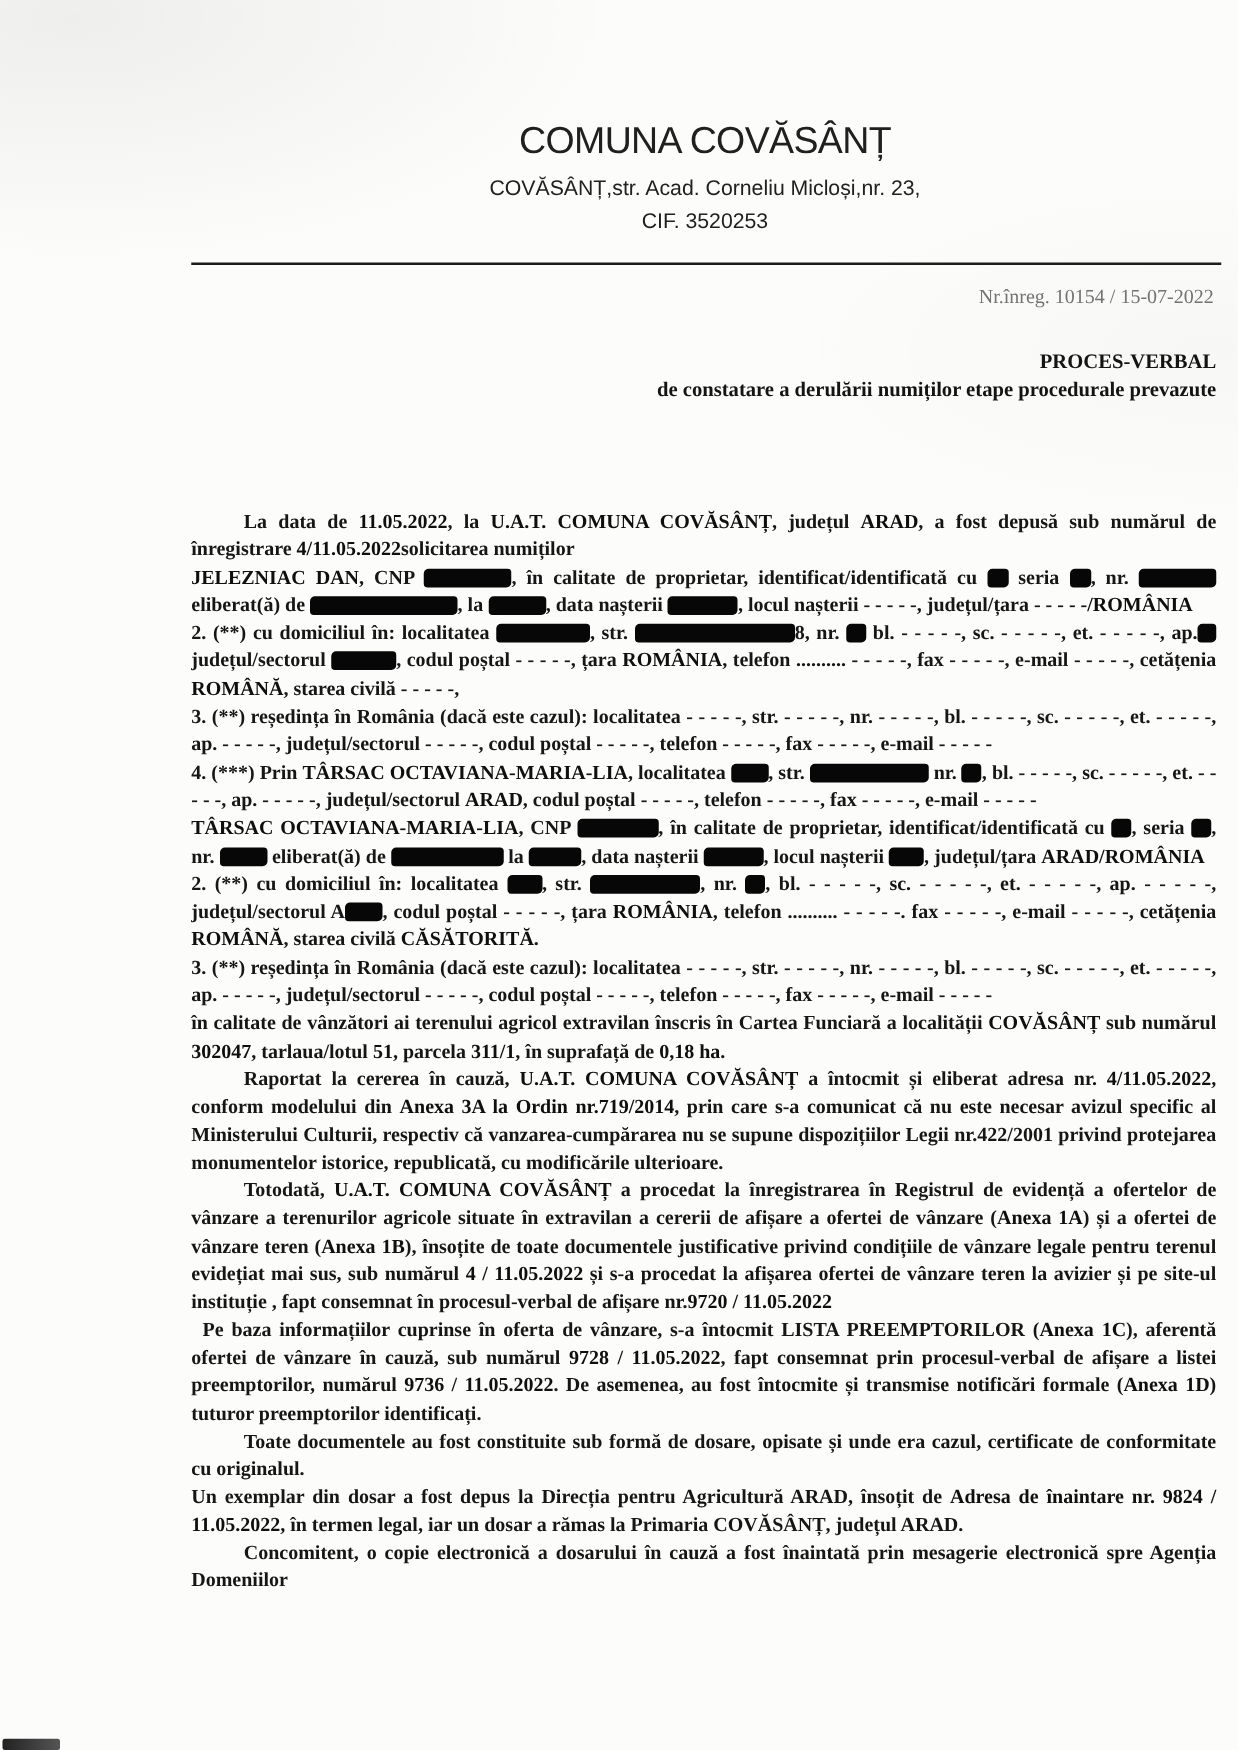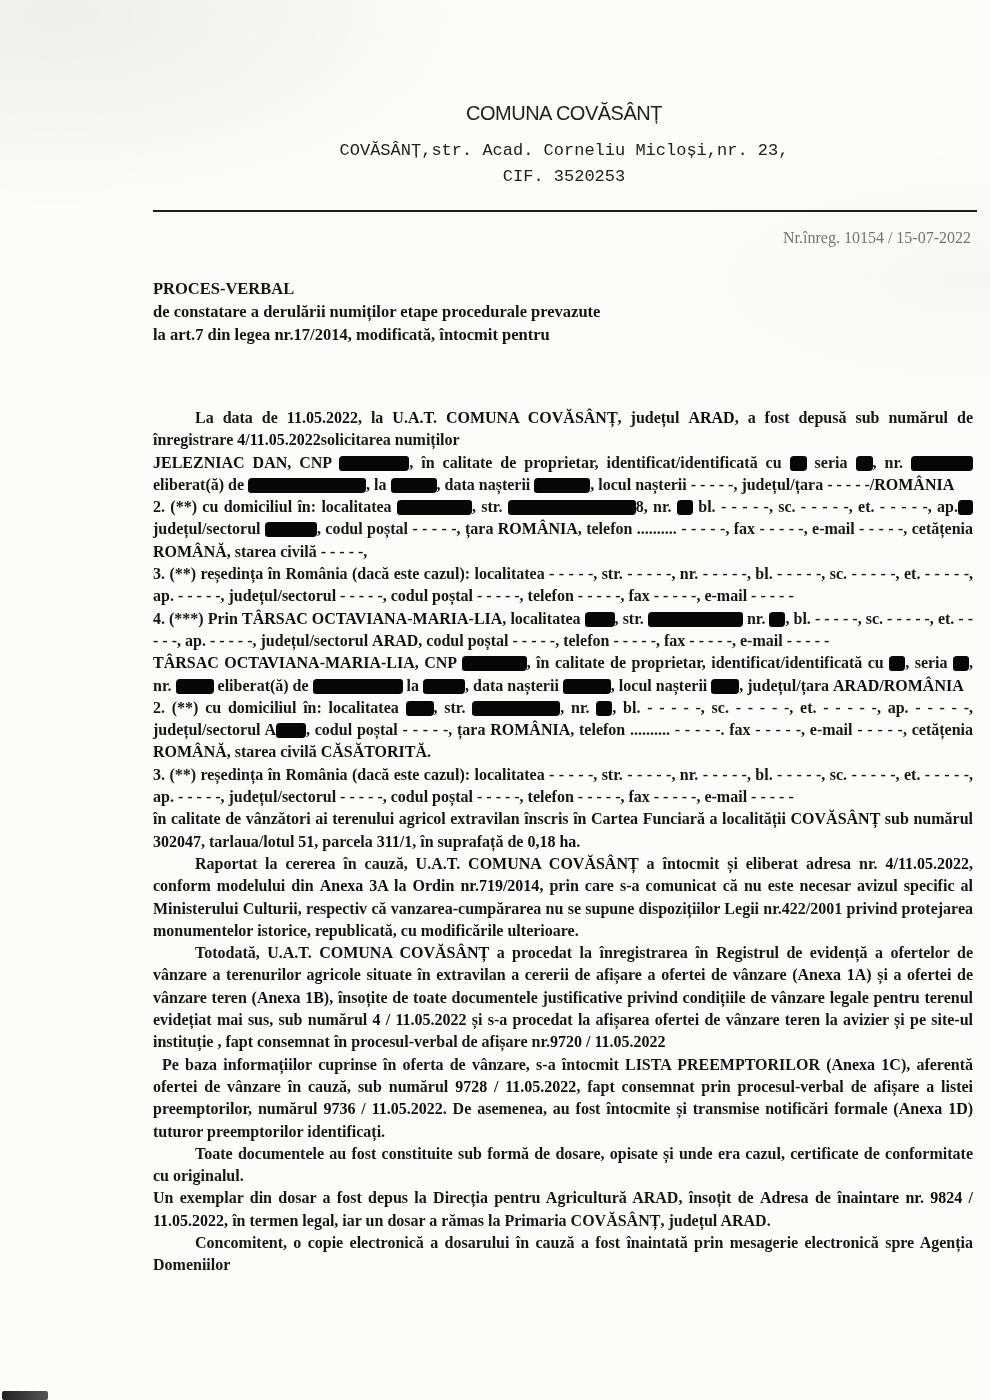--- a/index.html
+++ b/index.html
@@ -11,34 +11,34 @@
       #fcfcfa;
     font-family:"Liberation Serif", serif;
     color:#1b1b1b;
     position:relative;
   }
   .page{position:absolute;inset:0;}
   .letterhead{
     position:absolute;left:153px;top:96px;width:822px;
     text-align:center;font-family:"Liberation Sans", sans-serif;color:#202020;
   }
-  .org-name{font-size:20px;letter-spacing:-0.5px;line-height:34px;}
-  .lh-line{font-size:17px;line-height:24px;margin-top:2px;font-family:Liberation Mono, monospace;}
+  .org-name{font-size:30px;letter-spacing:-0.5px;line-height:34px;}
+  .lh-line{font-size:17px;line-height:24px;margin-top:2px;}
   .lh-line.first{margin-top:9px;}
   .divider{
     position:absolute;left:153px;top:210px;width:824px;height:0;
     border-top:2px solid #1d1d1d;
   }
   .regnum{
     position:absolute;left:153px;top:229px;width:818px;
     text-align:right;font-size:16px;color:#737373;
   }
   .doc-title{
     position:absolute;left:153px;top:277px;width:820px;
-    text-align:left;font-weight:bold;font-size:16.5px;line-height:23px;color:#141414;
+    text-align:right;font-weight:bold;font-size:16.5px;line-height:23px;color:#141414;
   }
   .body-text{
     position:absolute;left:153px;top:407px;width:820px;
     font-size:16px;line-height:22.3px;color:#161616;
   }
   .para{margin:0;text-align:justify;font-weight:bold;}
   .indent-normal{text-indent:42px;}
   .indent-small{text-indent:9px;}
   .para b{color:#0f0f0f;}
   .redact{
@@ -61,21 +61,20 @@
     <div class="lh-line">CIF. 3520253</div>
   </div>
 
   <div class="divider"></div>
 
   <div class="regnum">Nr.înreg. 10154 / 15-07-2022</div>
 
   <div class="doc-title">
     <div>PROCES-VERBAL</div>
     <div>de constatare a derulării numiților etape procedurale prevazute</div>
-    <div>la art.7 din legea nr.17/2014, modificată, întocmit pentru</div>
   </div>
 
   <div class="body-text">
       <p class="para indent-normal">La data de <b>11.05.2022</b>, la <b>U.A.T. COMUNA COVĂSÂNȚ</b>, județul <b>ARAD</b>, a fost depusă sub numărul de înregistrare <b>4/11.05.2022</b>solicitarea numiților</p>
       <p class="para"><b>JELEZNIAC DAN</b>, CNP <span class="redact" style="width: 70px;"></span>, în calitate de proprietar, identificat/identificată cu <span class="redact" style="width: 17px;"></span> seria <span class="redact" style="width: 17px;"></span>, nr. <span class="redact" style="width: 62px;"></span> eliberat(ă) de <span class="redact" style="width: 118px;"></span>, la <span class="redact" style="width: 46px;"></span>, data nașterii <span class="redact" style="width: 56px;"></span>, locul nașterii - - - - -, județul/țara - - - - -<b>/ROMÂNIA</b></p>
       <p class="para">2. (**) cu domiciliul în: localitatea <span class="redact" style="width: 75px;"></span>, str. <span class="redact" style="width: 128px;"></span>8, nr. <span class="redact" style="width: 16px;"></span> bl. - - - - -, sc. - - - - -, et. - - - - -, ap.<span class="redact" style="width: 15px;"></span>județul/sectorul <span class="redact" style="width: 52px;"></span>, codul poștal - - - - -, țara <b>ROMÂNIA</b>, telefon .......... - - - - -, fax - - - - -, e-mail - - - - -, cetățenia <b>ROMÂNĂ</b>, starea civilă - - - - -,</p>
       <p class="para">3. (**) reședința în România (dacă este cazul): localitatea - - - - -, str. - - - - -, nr. - - - - -, bl. - - - - -, sc. - - - - -, et. - - - - -, ap. - - - - -, județul/sectorul - - - - -, codul poștal - - - - -, telefon - - - - -, fax - - - - -, e-mail - - - - -</p>
       <p class="para">4. (***) Prin <b>TÂRSAC OCTAVIANA-MARIA-LIA</b>, localitatea <span class="redact" style="width: 30px;"></span>, str. <span class="redact" style="width: 95px;"></span> nr. <span class="redact" style="width: 16px;"></span>, bl. - - - - -, sc. - - - - -, et. - - - - -, ap. - - - - -, județul/sectorul <b>ARAD</b>, codul poștal - - - - -, telefon - - - - -, fax - - - - -, e-mail - - - - -</p>
       <p class="para"><b>TÂRSAC OCTAVIANA-MARIA-LIA</b>, CNP <span class="redact" style="width: 65px;"></span>, în calitate de proprietar, identificat/identificată cu <span class="redact" style="width: 16px;"></span>, seria <span class="redact" style="width: 16px;"></span>, nr. <span class="redact" style="width: 38px;"></span> eliberat(ă) de <span class="redact" style="width: 90px;"></span> la <span class="redact" style="width: 42px;"></span>, data nașterii <span class="redact" style="width: 48px;"></span>, locul nașterii <span class="redact" style="width: 28px;"></span>, județul/țara <b>ARAD/ROMÂNIA</b></p>
       <p class="para">2. (**) cu domiciliul în: localitatea <span class="redact" style="width: 28px;"></span>, str. <span class="redact" style="width: 88px;"></span>, nr. <span class="redact" style="width: 16px;"></span>, bl. - - - - -, sc. - - - - -, et. - - - - -, ap. - - - - -, județul/sectorul A<span class="redact" style="width: 30px;"></span>, codul poștal - - - - -, țara <b>ROMÂNIA</b>, telefon .......... - - - - -. fax - - - - -, e-mail - - - - -, cetățenia <b>ROMÂNĂ</b>, starea civilă <b>CĂSĂTORITĂ</b>.</p>

